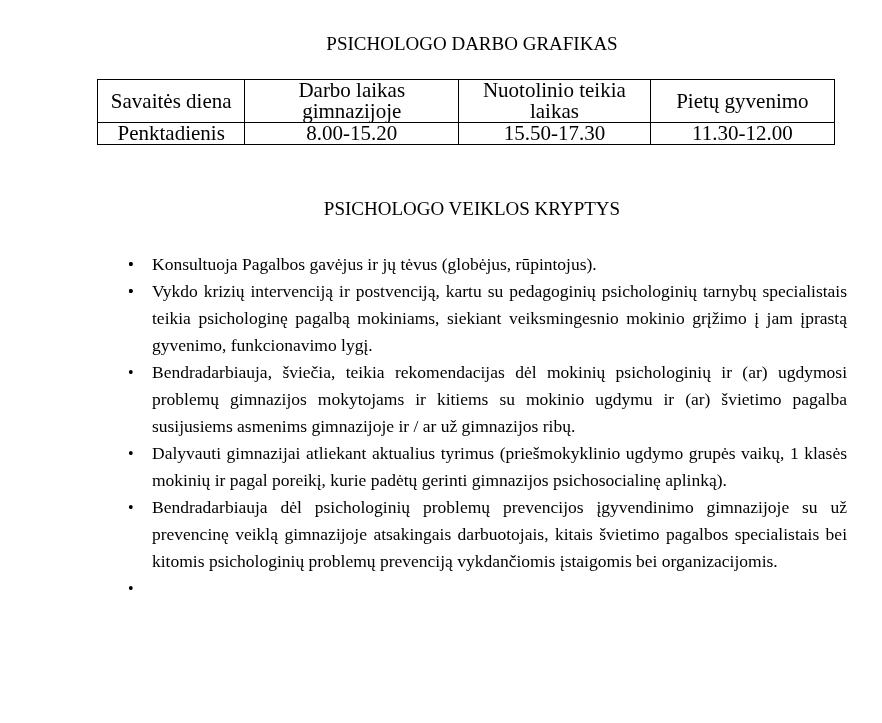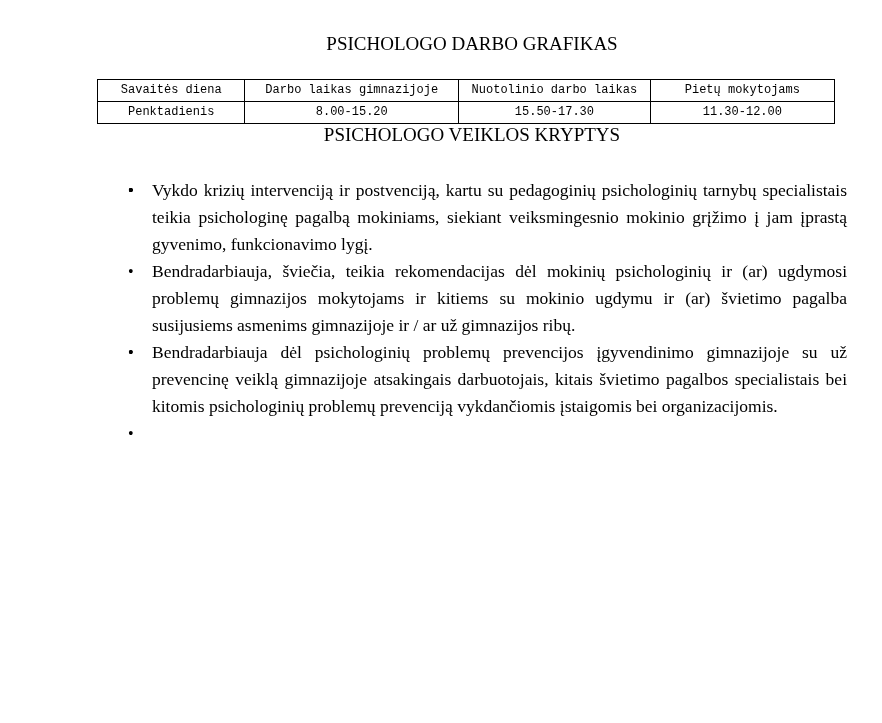--- a/index.html
+++ b/index.html
@@ -22,28 +22,27 @@
   }
   .doc-title {
     text-align: center;
     font-size: 19px;
     font-weight: normal;
     margin: 0;
     line-height: 22px;
     white-space: nowrap;
   }
   .title-1 { margin-bottom: 24px; }
-  .title-2 { margin-bottom: 31px; }
+  .title-2 { margin-top: 53px; margin-bottom: 31px; }
 
   table.schedule {
     border-collapse: collapse;
     width: 738px;
     table-layout: fixed;
-    font-size: 12px;
-    font-family: Liberation Mono, monospace;
+    font-size: 21px;
   }
   table.schedule col.c1 { width: 20%; }
   table.schedule col.c2 { width: 29%; }
   table.schedule col.c3 { width: 26%; }
   table.schedule col.c4 { width: 25%; }
   table.schedule th,
   table.schedule td {
     border: 1px solid #000000;
     text-align: center;
     vertical-align: middle;
@@ -87,40 +86,40 @@
     <colgroup>
       <col class="c1">
         <col class="c2">
         <col class="c3">
         <col class="c4">
     </colgroup>
     <thead>
       <tr>
           <th>Savaitės diena</th>
           <th>Darbo laikas gimnazijoje</th>
-          <th>Nuotolinio darbo laikas</th>
-          <th>Pietų mokytojams</th>
+          <th>Nuotolinio teikia laikas</th>
+          <th>Pietų gyvenimo</th>
         </tr>
     </thead>
     <tbody>
         <tr>
           <td>Penktadienis</td>
           <td>8.00-15.20</td>
           <td>15.50-17.30</td>
           <td>11.30-12.00</td>
         </tr>
       </tbody>
   </table>
 
   <h1 class="doc-title title-2">PSICHOLOGO VEIKLOS KRYPTYS</h1>
 
   <ul class="activities">
       <li><span class="bullet">•</span></li>
-      <li><span class="bullet">•</span></li>
+      <li><span class="bullet">•</span><span>Konsultuoja Pagalbos gavėjus ir jų tėvus (globėjus, rūpintojus).</span></li>
       <li><span class="bullet">•</span></li>
       <li><span class="bullet">•</span><span>Vykdo krizių intervenciją ir postvenciją, kartu su pedagoginių psichologinių tarnybų specialistais teikia psichologinę pagalbą mokiniams, siekiant veiksmingesnio mokinio grįžimo į jam įprastą gyvenimo, funkcionavimo lygį.</span></li>
       <li><span class="bullet">•</span><span>Bendradarbiauja, šviečia, teikia rekomendacijas dėl mokinių psichologinių ir (ar) ugdymosi problemų gimnazijos mokytojams ir kitiems su mokinio ugdymu ir (ar) švietimo pagalba susijusiems asmenims gimnazijoje ir / ar už gimnazijos ribų.</span></li>
-      <li><span class="bullet">•</span></li>
+      <li><span class="bullet">•</span><span>Dalyvauti gimnazijai atliekant aktualius tyrimus (priešmokyklinio ugdymo grupės vaikų, 1 klasės mokinių ir pagal poreikį, kurie padėtų gerinti gimnazijos psichosocialinę aplinką).</span></li>
       <li><span class="bullet">•</span><span>Bendradarbiauja dėl psichologinių problemų prevencijos įgyvendinimo gimnazijoje su už prevencinę veiklą gimnazijoje atsakingais darbuotojais, kitais švietimo pagalbos specialistais bei kitomis psichologinių problemų prevenciją vykdančiomis įstaigomis bei organizacijomis.</span></li>
       <li><span class="bullet">•</span></li>
     </ul>
 
 </div>
 
 </body></html>

